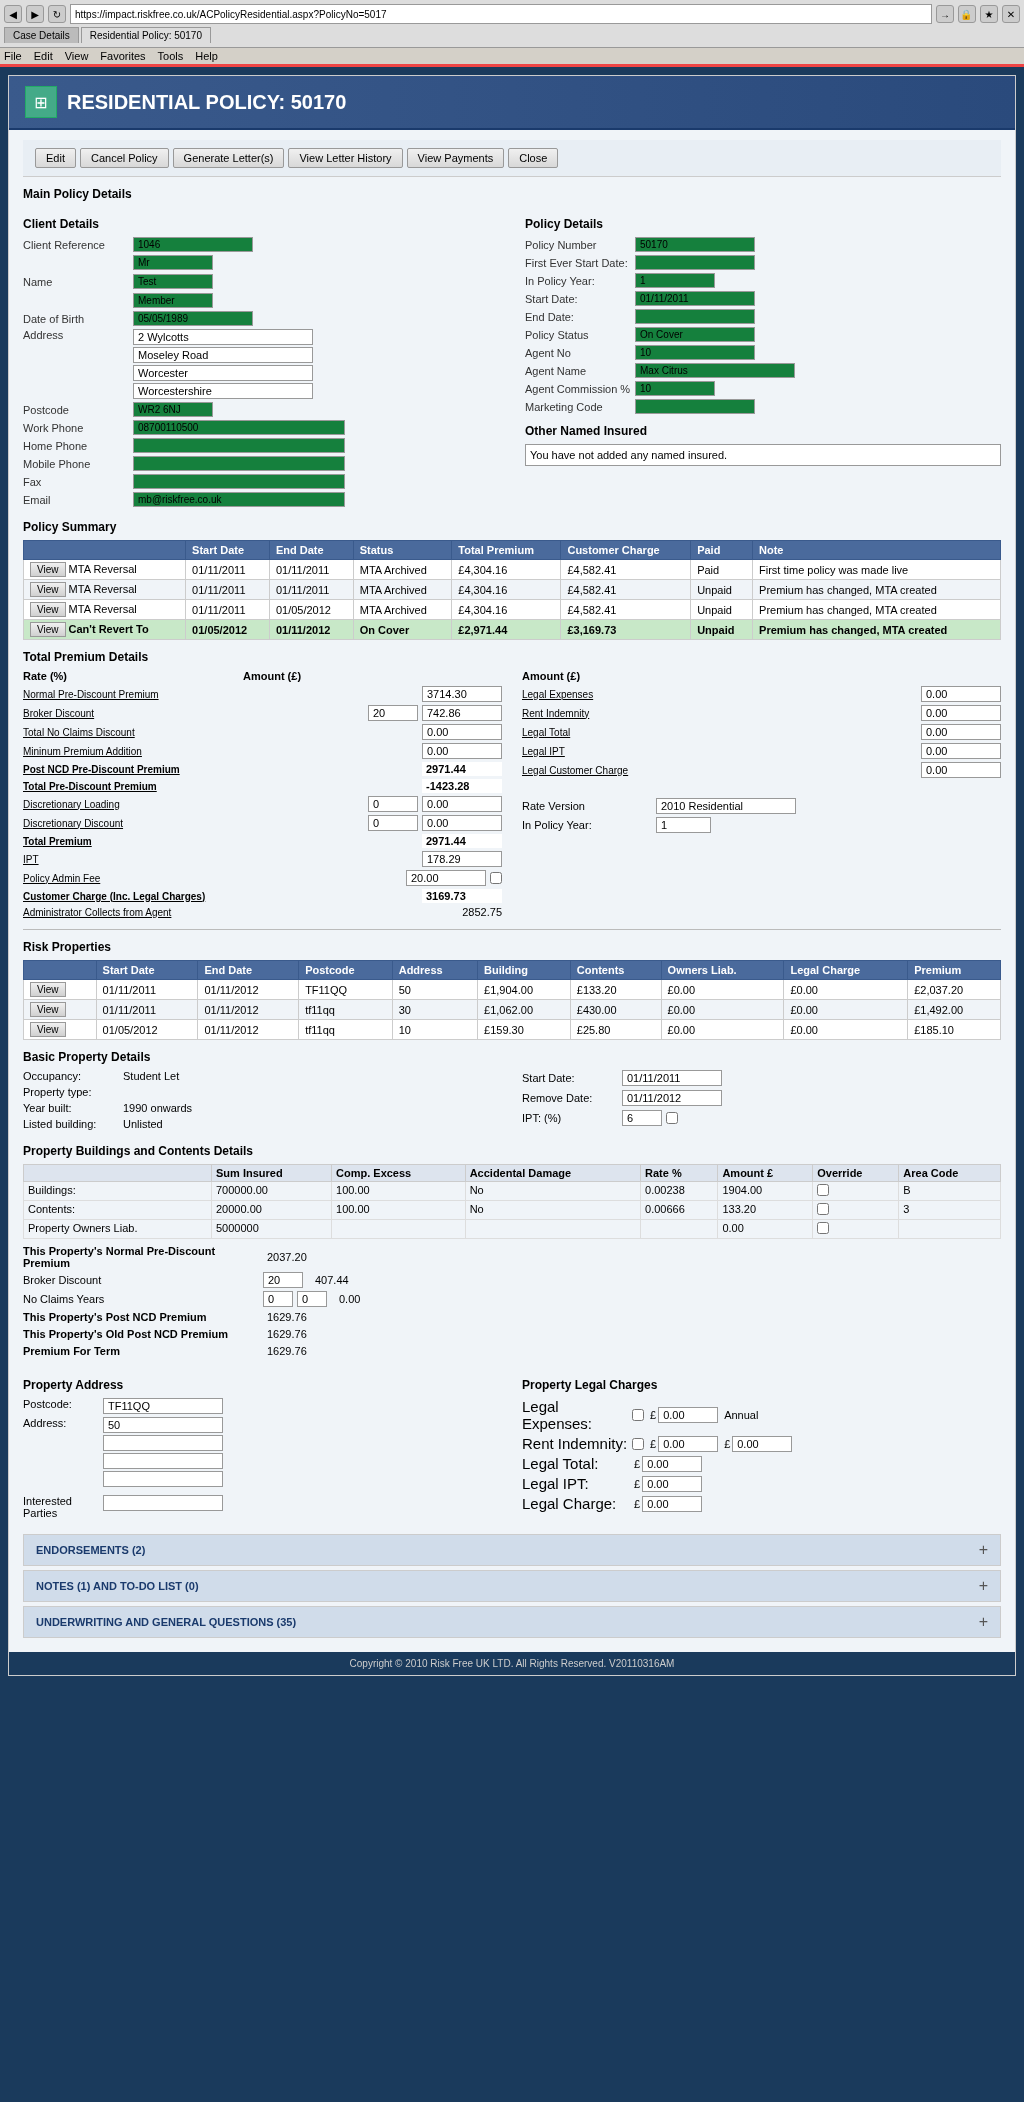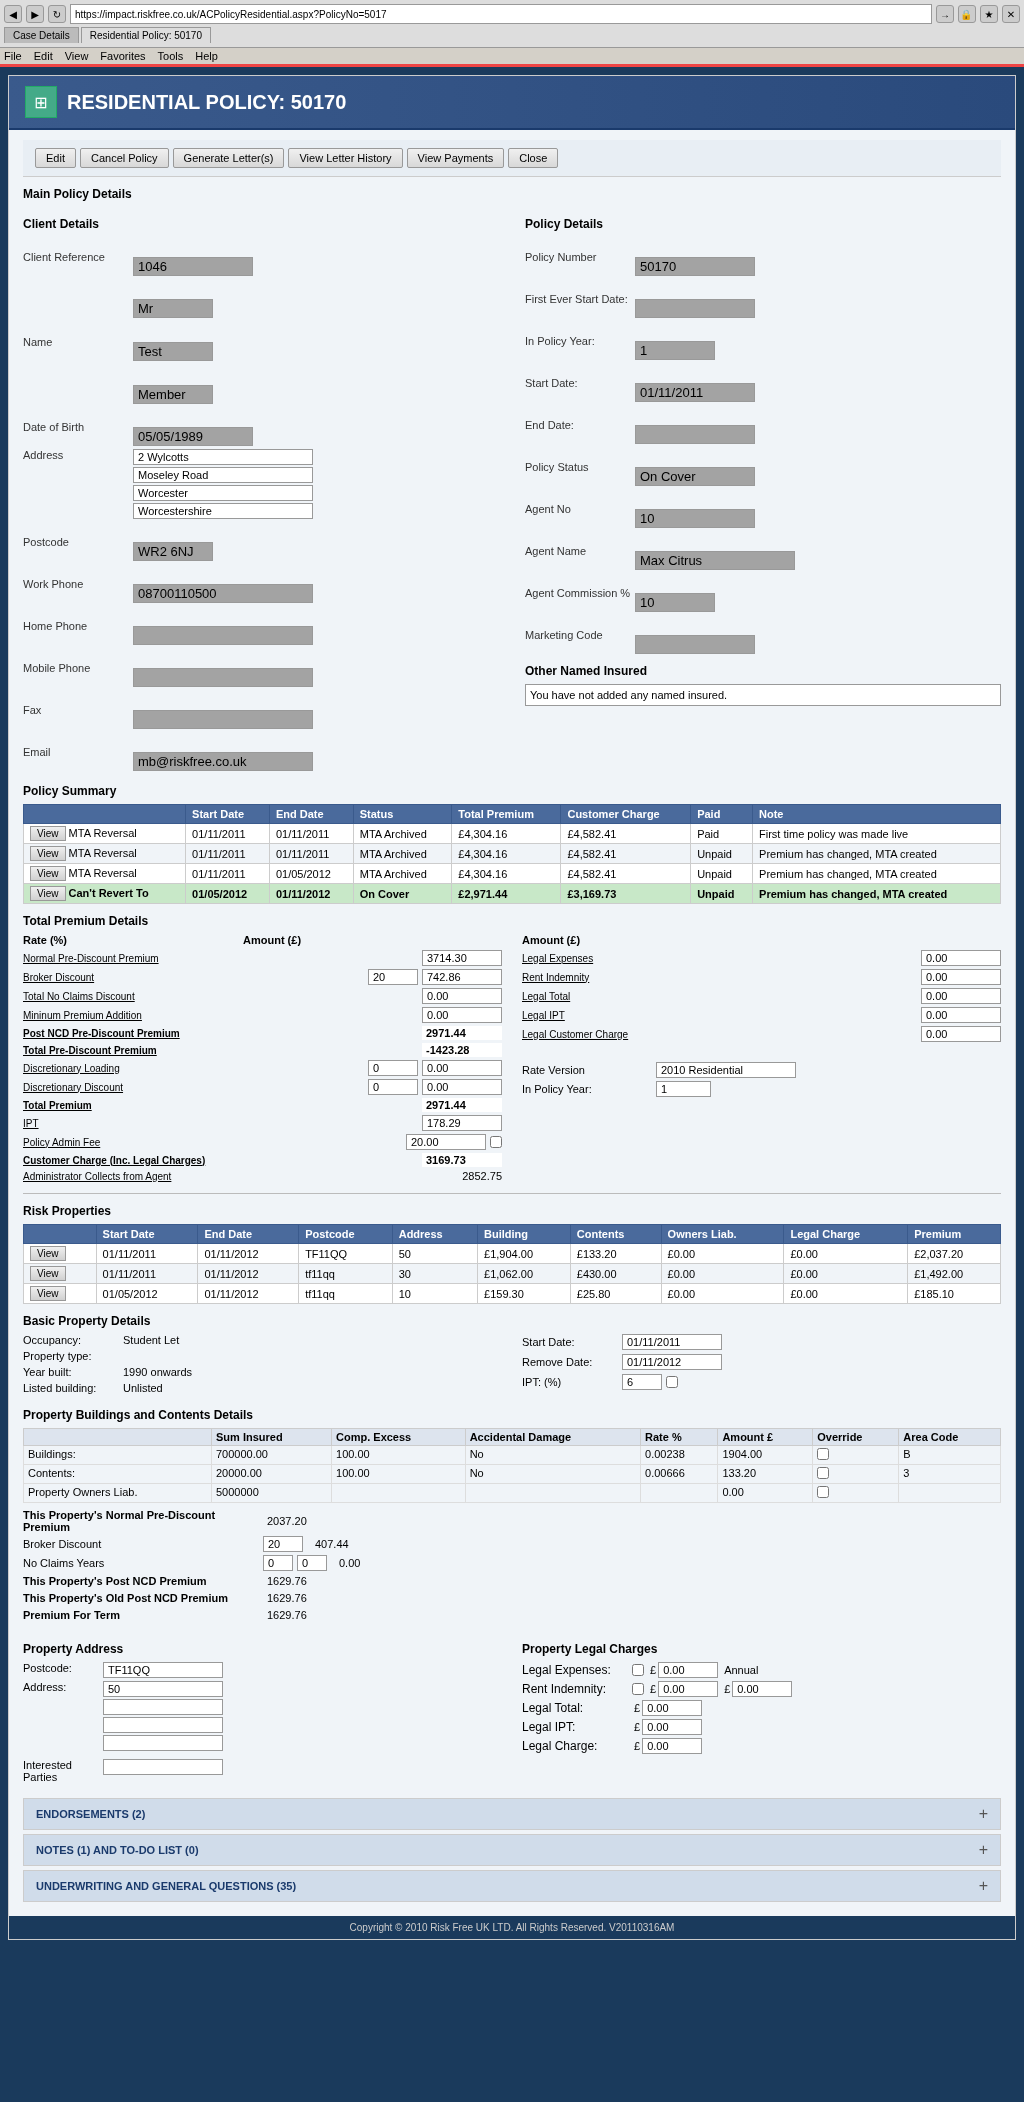--- a/index.html
+++ b/index.html
@@ -27,24 +27,24 @@
     .toolbar-btn { padding: 3px 10px; background: linear-gradient(to bottom, #f0f0f0, #d8d8d8); border: 1px solid #999; cursor: pointer; font-size: 11px; border-radius: 2px; }
     
     .content-area { padding: 10px 14px; }
     
     .section-title { font-weight: bold; font-size: 12px; margin-bottom: 6px; margin-top: 10px; color: #000; }
     
     .two-col { display: grid; grid-template-columns: 1fr 1fr; gap: 26px; }
     
     .field-row { display: flex; align-items: center; margin-bottom: 3px; }
     .field-label { width: 110px; font-size: 11px; color: #333; flex-shrink: 0; }
-    .field-input { border: 1px solid #999; padding: 1px 4px; font-size: 13px; background: #a3a3a3; min-width: 80px; margin-top: 20px; }
+    .field-input { border: 1px solid #999; padding: 1px 4px; font-size: 10px; background: #15803d; min-width: 80px; }
     .field-input-sm { width: 60px; }
     .field-input-md { width: 120px; }
-    .field-input-lg { width: 180px; }
+    .field-input-lg { width: 212px; }
     
     .name-row { display: flex; gap: 4px; flex-direction: column; }
     
     .address-block { display: flex; flex-direction: column; gap: 2px; }
     .address-line { border: 1px solid #999; padding: 1px 4px; font-size: 11px; background: white; width: 180px; }
     
     .policy-summary-table { width: 100%; border-collapse: collapse; margin-top: 4px; }
     .policy-summary-table th { background: #4a6a9c; color: white; padding: 3px 6px; border: 1px solid #3a5a8c; font-size: 11px; text-align: left; }
     .policy-summary-table td { padding: 2px 6px; border: 1px solid #ccc; font-size: 11px; }
     .policy-summary-table tr:nth-child(even) { background: #f0f4f8; }
@@ -86,21 +86,21 @@
     .calc-label { width: 240px; font-size: 11px; }
     .calc-value { font-size: 11px; padding: 1px 4px; }
     .calc-input { border: 1px solid #999; padding: 1px 4px; font-size: 11px; background: white; width: 80px; }
     
     .prop-address-section { margin-top: 8px; display: grid; grid-template-columns: 1fr 1fr; gap: 20px; }
     .address-field-row { display: flex; align-items: flex-start; margin-bottom: 3px; }
     .address-label { width: 80px; font-size: 11px; flex-shrink: 0; }
     .address-input { border: 1px solid #999; padding: 1px 4px; font-size: 11px; background: white; width: 120px; }
     .address-multi { display: flex; flex-direction: column; gap: 2px; }
     .legal-row { display: flex; align-items: center; margin-bottom: 3px; }
-    .legal-label { width: 110px; font-size: 12px; }
+    .legal-label { width: 110px; font-size: 15px; }
     .legal-cb { margin-right: 4px; }
     .legal-pound { margin: 0 2px; }
     .legal-input { border: 1px solid #999; padding: 1px 4px; font-size: 11px; background: white; width: 60px; }
     
     .collapsible-section { margin-top: 8px; border: 1px solid #ccc; background: #dde4ee; }
     .collapsible-header { display: flex; align-items: center; justify-content: space-between; padding: 6px 12px; cursor: pointer; background: #d0dcea; }
     .collapsible-title { font-weight: bold; font-size: 11px; color: #1a3a6c; }
     .collapsible-plus { font-size: 16px; color: #555; }
     
     .footer { text-align: center; padding: 6px; font-size: 10px; color: #ccc; background: #1a3a5c; margin-top: 4px; }

